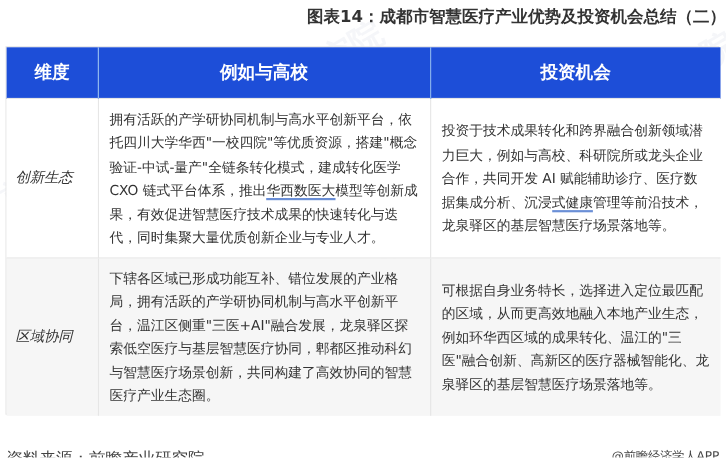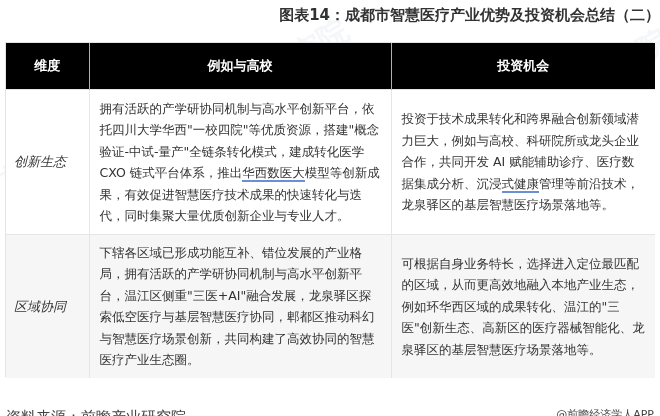--- a/index.html
+++ b/index.html
@@ -35,23 +35,23 @@
       border: 1px solid #e4e4e4;
       box-sizing: border-box;
     }
     table {
       border-collapse: collapse;
       width: 100%;
       height: 100%;
       table-layout: fixed;
     }
     thead th {
-      background: #000000;
+      background: #1d4ed8;
       color: #ffffff;
-      font-size: 13px;
+      font-size: 16px;
       font-weight: bold;
       height: 46px;
       padding: 0;
       text-align: center;
       border-right: 1px solid #8db6ee;
     }
     thead th:last-child { border-right: none; }
     tbody td {
       font-size: 12.5px;
       line-height: 21.5px;
@@ -124,20 +124,20 @@
     </thead>
     <tbody>
       <tr class="row-white r1">
         <td class="dim">创新生态</td>
         <td><span>拥有活跃的产学研协同机制与高水平创新平台，依托四川大学华西"一校四院"等优质资源，搭建"概念验证-中试-量产"全链条转化模式，建成转化医学 CXO 链式平台体系，推出</span><span class="u-blue">华西数医大</span><span>模型等创新成果，有效促进智慧医疗技术成果的快速转化与迭代，同时集聚大量优质创新企业与专业人才。</span></td>
         <td><span>投资于技术成果转化和跨界融合创新领域潜力巨大，例如与高校、科研院所或龙头企业合作，共同开发 AI 赋能辅助诊疗、医疗数据集成分析、沉浸</span><span class="u-blue">式健康</span><span>管理等前沿技术，龙泉驿区的基层智慧医疗场景落地等。</span></td>
       </tr>
       <tr class="row-gray r2">
         <td class="dim">区域协同</td>
         <td>下辖各区域已形成功能互补、错位发展的产业格局，拥有活跃的产学研协同机制与高水平创新平台，温江区侧重"三医+AI"融合发展，龙泉驿区探索低空医疗与基层智慧医疗协同，郫都区推动科幻与智慧医疗场景创新，共同构建了高效协同的智慧医疗产业生态圈。</td>
-        <td>可根据自身业务特长，选择进入定位最匹配的区域，从而更高效地融入本地产业生态，例如环华西区域的成果转化、温江的"三医"创新生态、高新区的医疗器械智能化、龙泉驿区的基层智慧医疗场景落地等。</td>
+        <td>可根据自身业务特长，选择进入定位最匹配的区域，从而更高效地融入本地产业生态，例如环华西区域的成果转化、温江的"三医"融合创新、高新区的医疗器械智能化、龙泉驿区的基层智慧医疗场景落地等。</td>
       </tr>
     </tbody>
   </table>
 </div>
 
 <div class="footer-left">资料来源：前瞻产业研究院</div>
 <div class="footer-right">@前瞻经济学人APP</div>
 
 </body></html>

